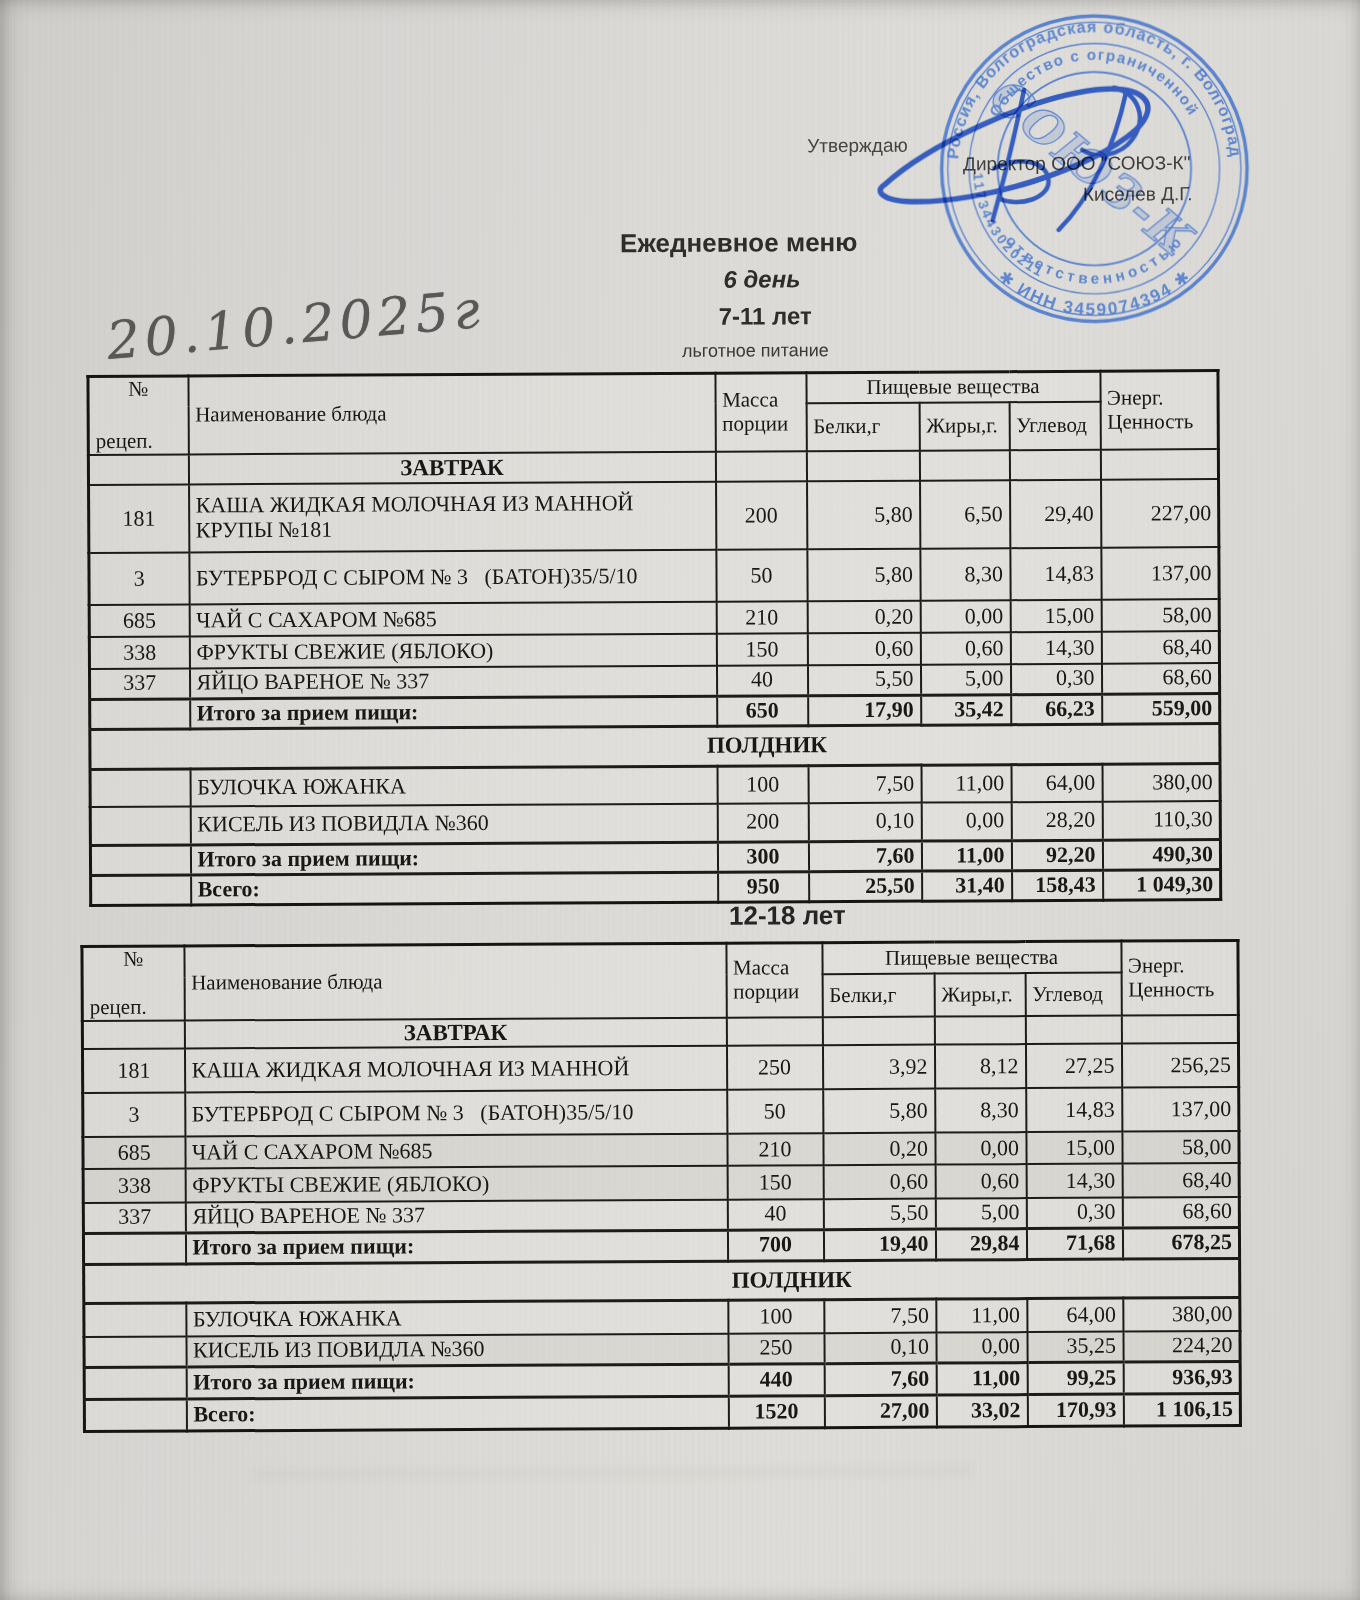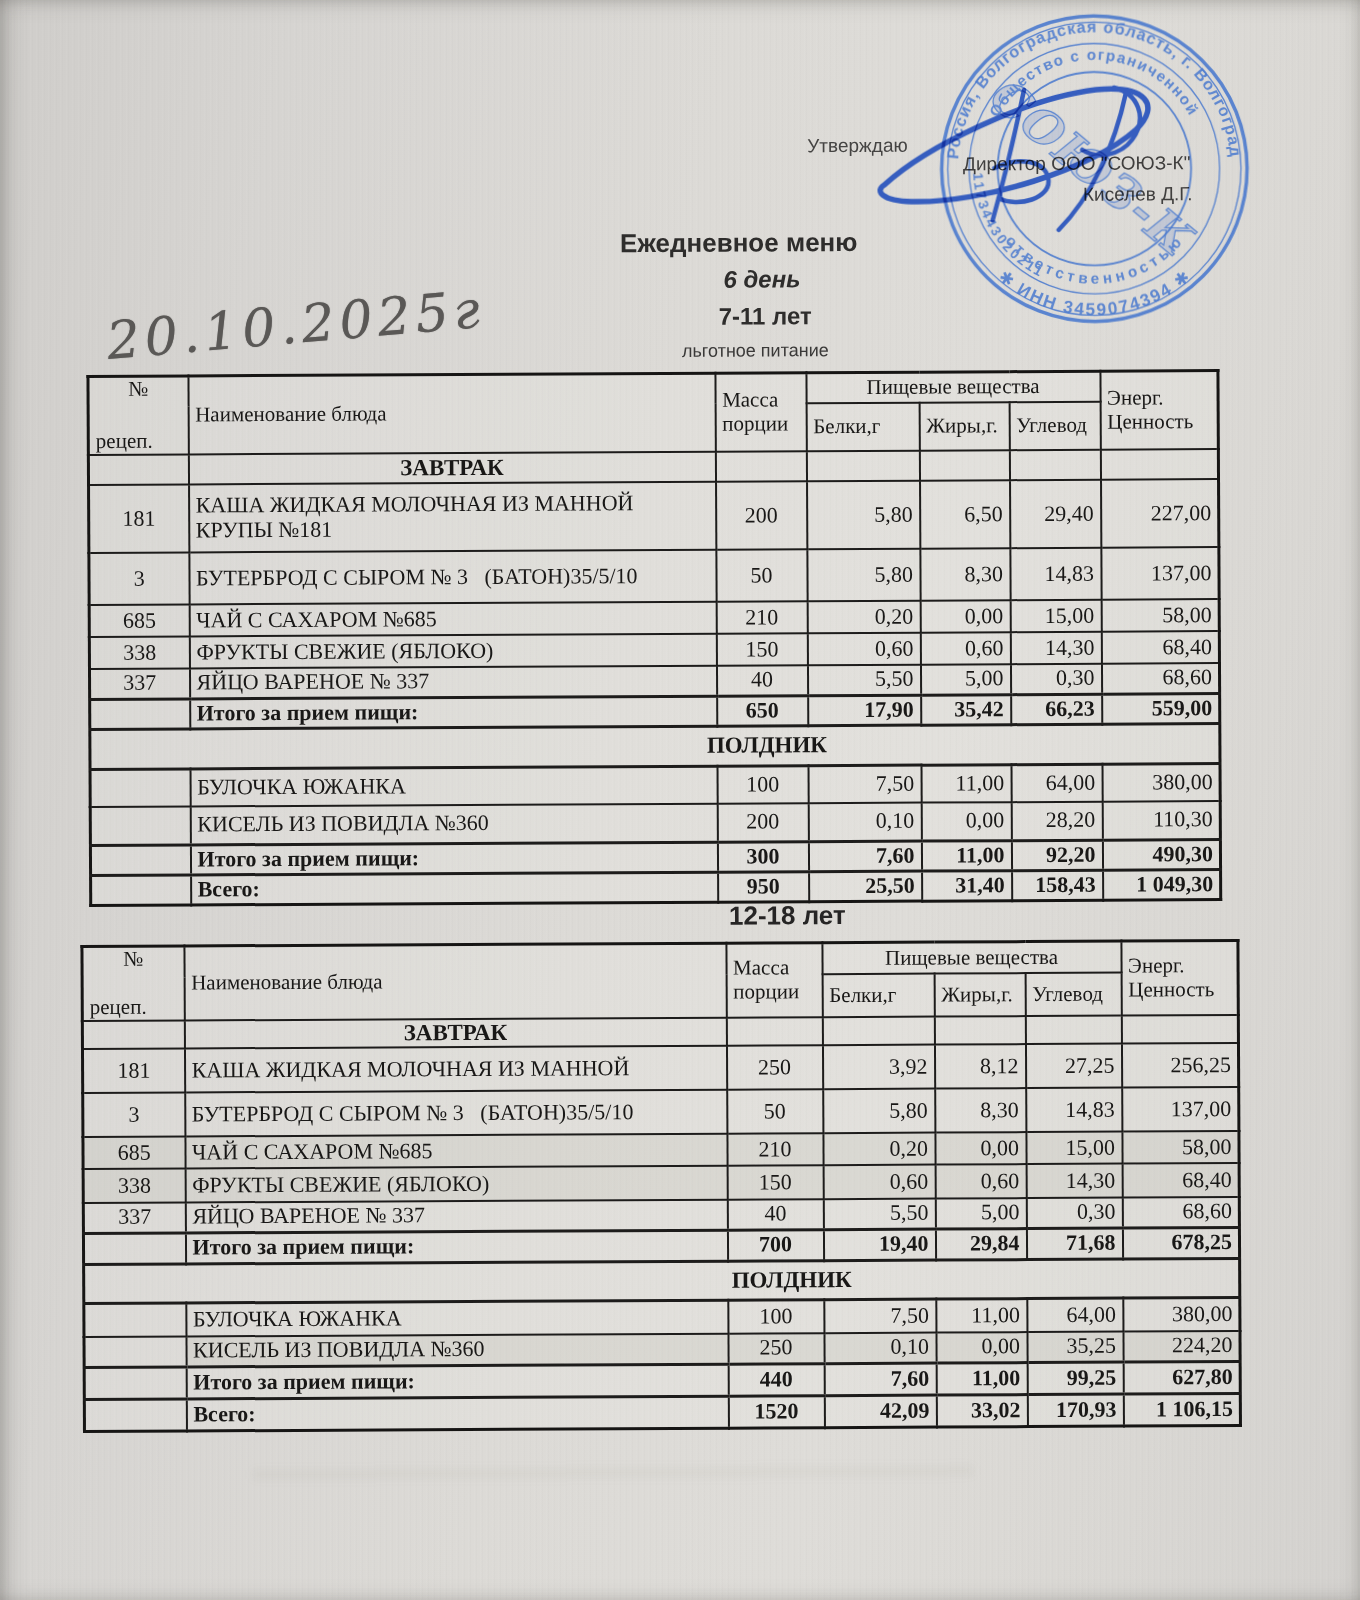--- a/index.html
+++ b/index.html
@@ -377,27 +377,27 @@
         <td class="r darkband">35,25</td>
         <td class="r darkband">224,20</td>
       </tr>
       <tr class="total" style="height:32px;">
         <td></td>
         <td class="name">Итого за прием пищи:</td>
         <td class="c">440</td>
         <td class="r">7,60</td>
         <td class="r">11,00</td>
         <td class="r">99,25</td>
-        <td class="r">627,80</td>
+        <td class="r">936,93</td>
       </tr>
       <tr class="grand" style="height:32px;">
         <td></td>
         <td class="name">Всего:</td>
         <td class="c">1520</td>
-        <td class="r">42,09</td>
+        <td class="r">27,00</td>
         <td class="r">33,02</td>
         <td class="r">170,93</td>
         <td class="r">1 106,15</td>
       </tr>
     </tbody>
   </table>
 
   <div class="smudge"></div>
 
 </div>

